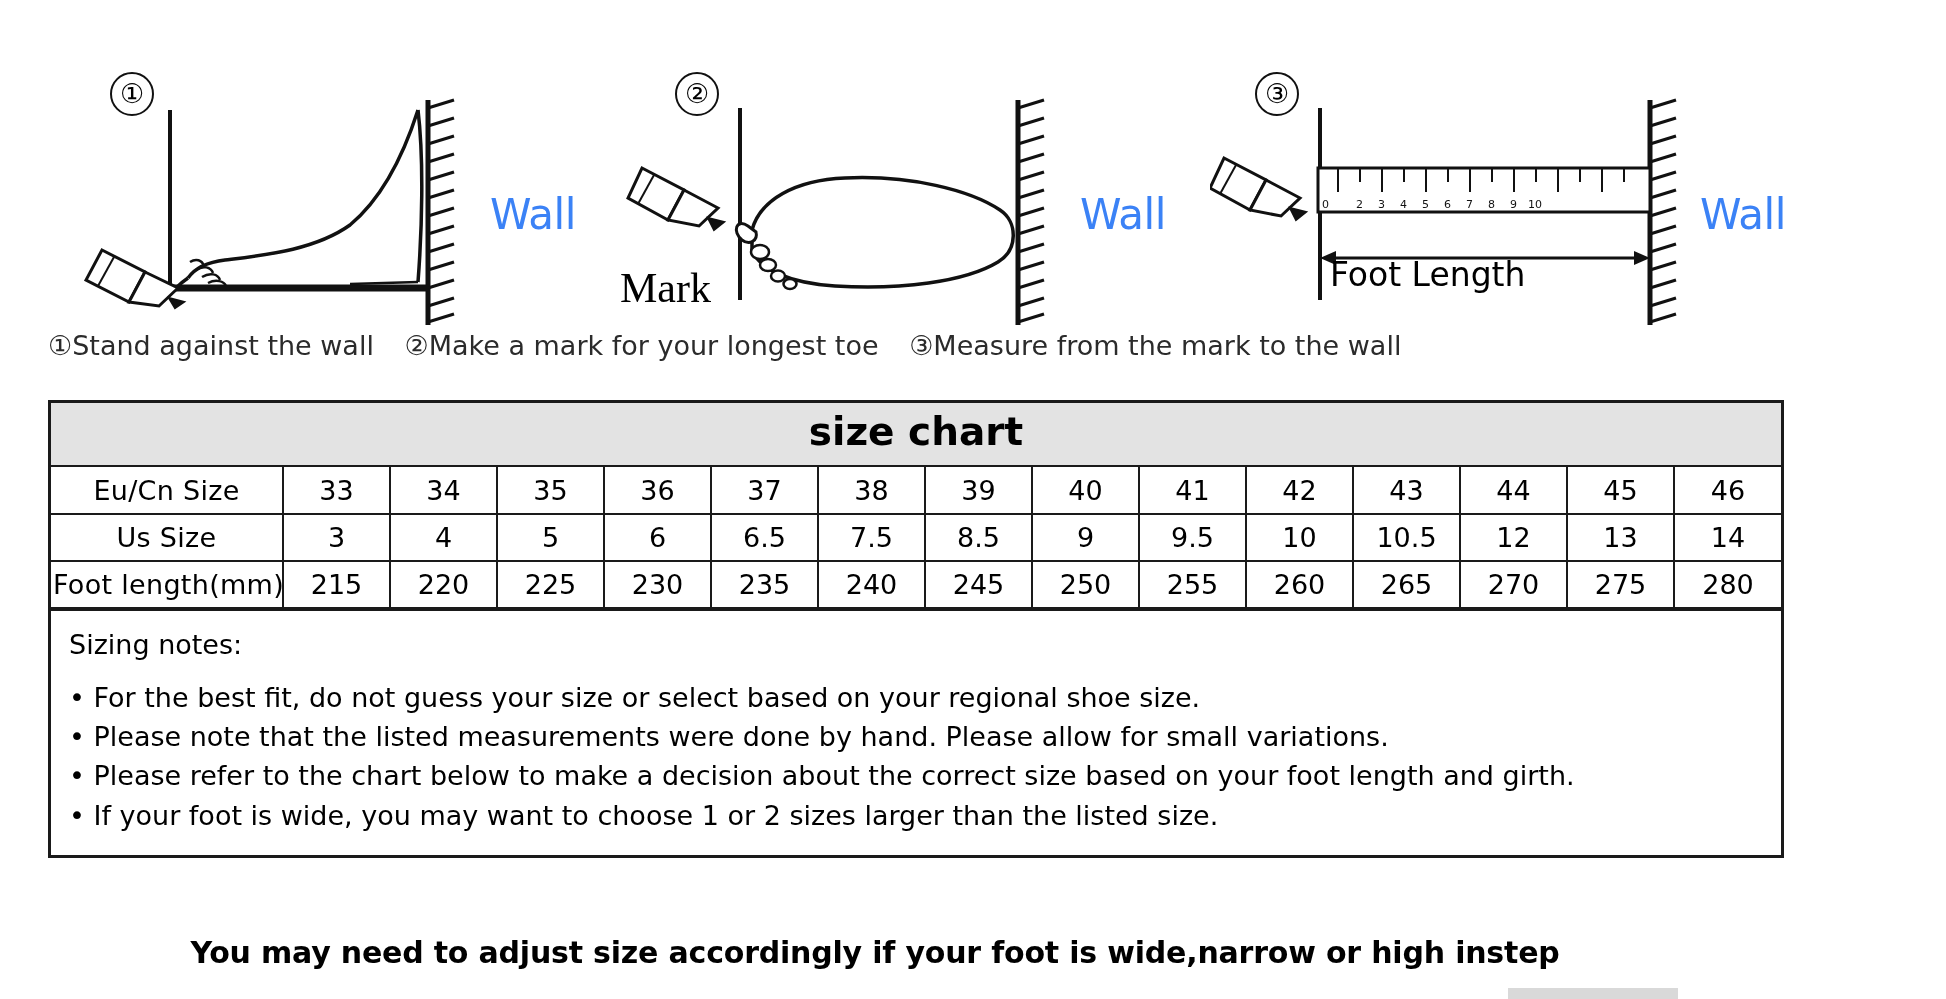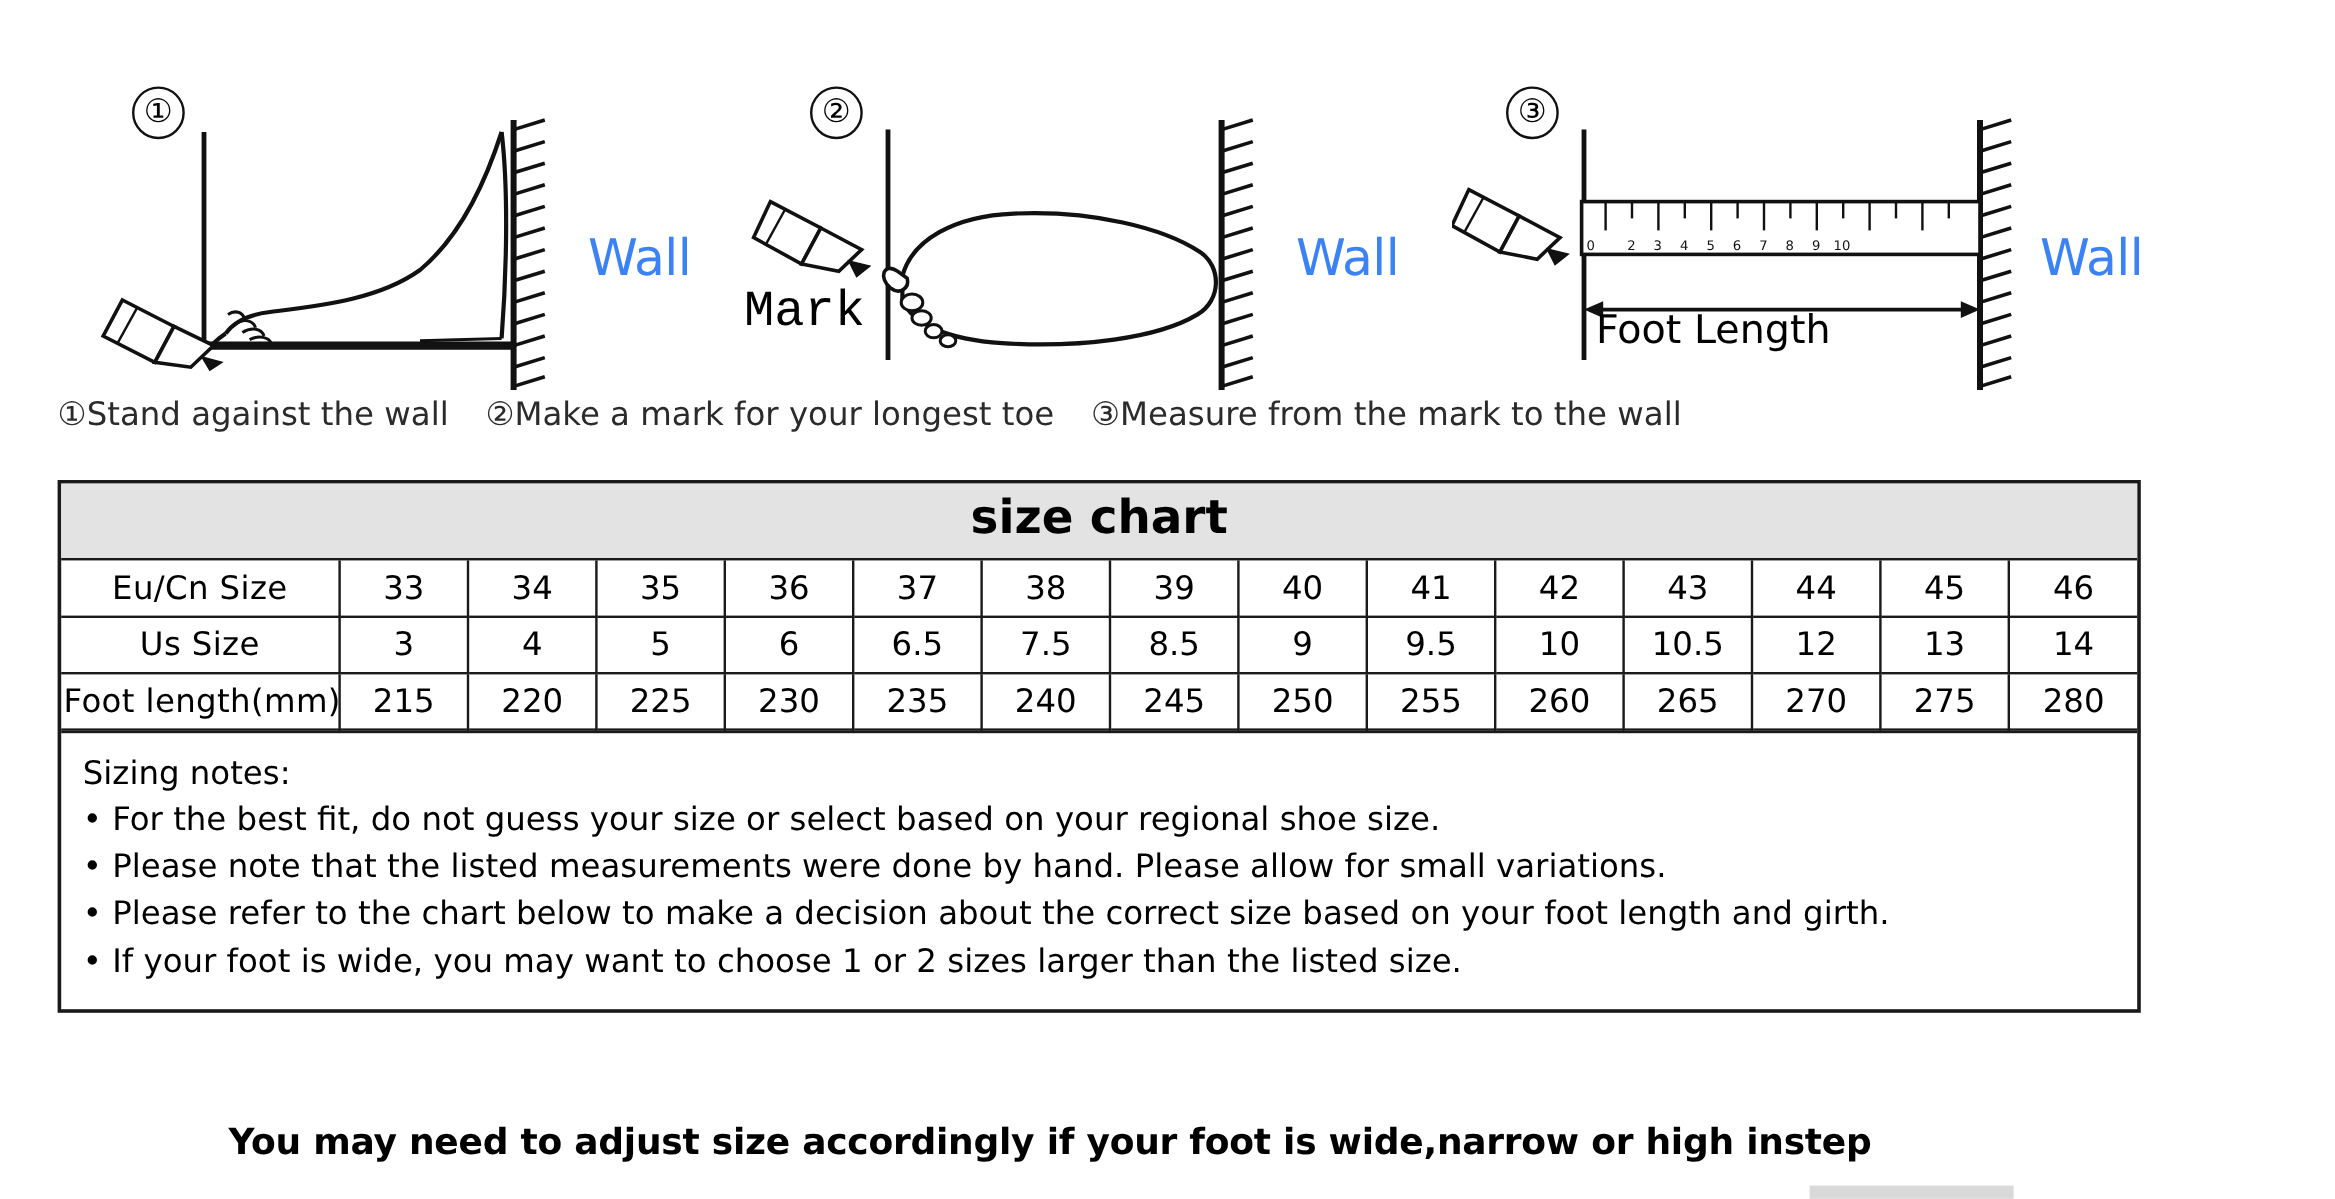--- a/index.html
+++ b/index.html
@@ -64,23 +64,23 @@
     color: #3b82f6;
     letter-spacing: -0.5px;
   }
   .step.s1 .wall-label { left: 440px; top: 140px; }
   .step.s2 .wall-label { left: 460px; top: 140px; }
   .step.s3 .wall-label { left: 490px; top: 140px; }
 
   .mark-label {
     position: absolute;
     left: 0px;
-    top: 186px;
+    top: 214px;
     font-size: 42px;
-    font-family: Liberation Mono, monospace;
+    font-family: Liberation Serif, serif;
     text-align: center;
   }
   .footlen-label {
     position: absolute;
     left: 120px;
     top: 205px;
     font-size: 33px;
     font-family: "DejaVu Sans", sans-serif;
   }
 
@@ -138,21 +138,21 @@
   table.size-table tr td:last-child { border-right: none; }
   table.size-table tr:first-child td { border-top: none; }
 
   .notes {
     border-top: 2px solid #1a1a1a;
     padding: 14px 18px 20px 18px;
     font-size: 27px;
     line-height: 1.45;
     font-family: "DejaVu Sans", sans-serif;
   }
-  .notes .nhead { margin-bottom: 0; }
+  .notes .nhead { margin-bottom: 14px; }
   .notes .nline { white-space: nowrap; }
 
   .footer-note {
     position: absolute;
     left: 0;
     top: 935px;
     width: 1750px;
     text-align: center;
     font-size: 30px;
     font-weight: bold;

